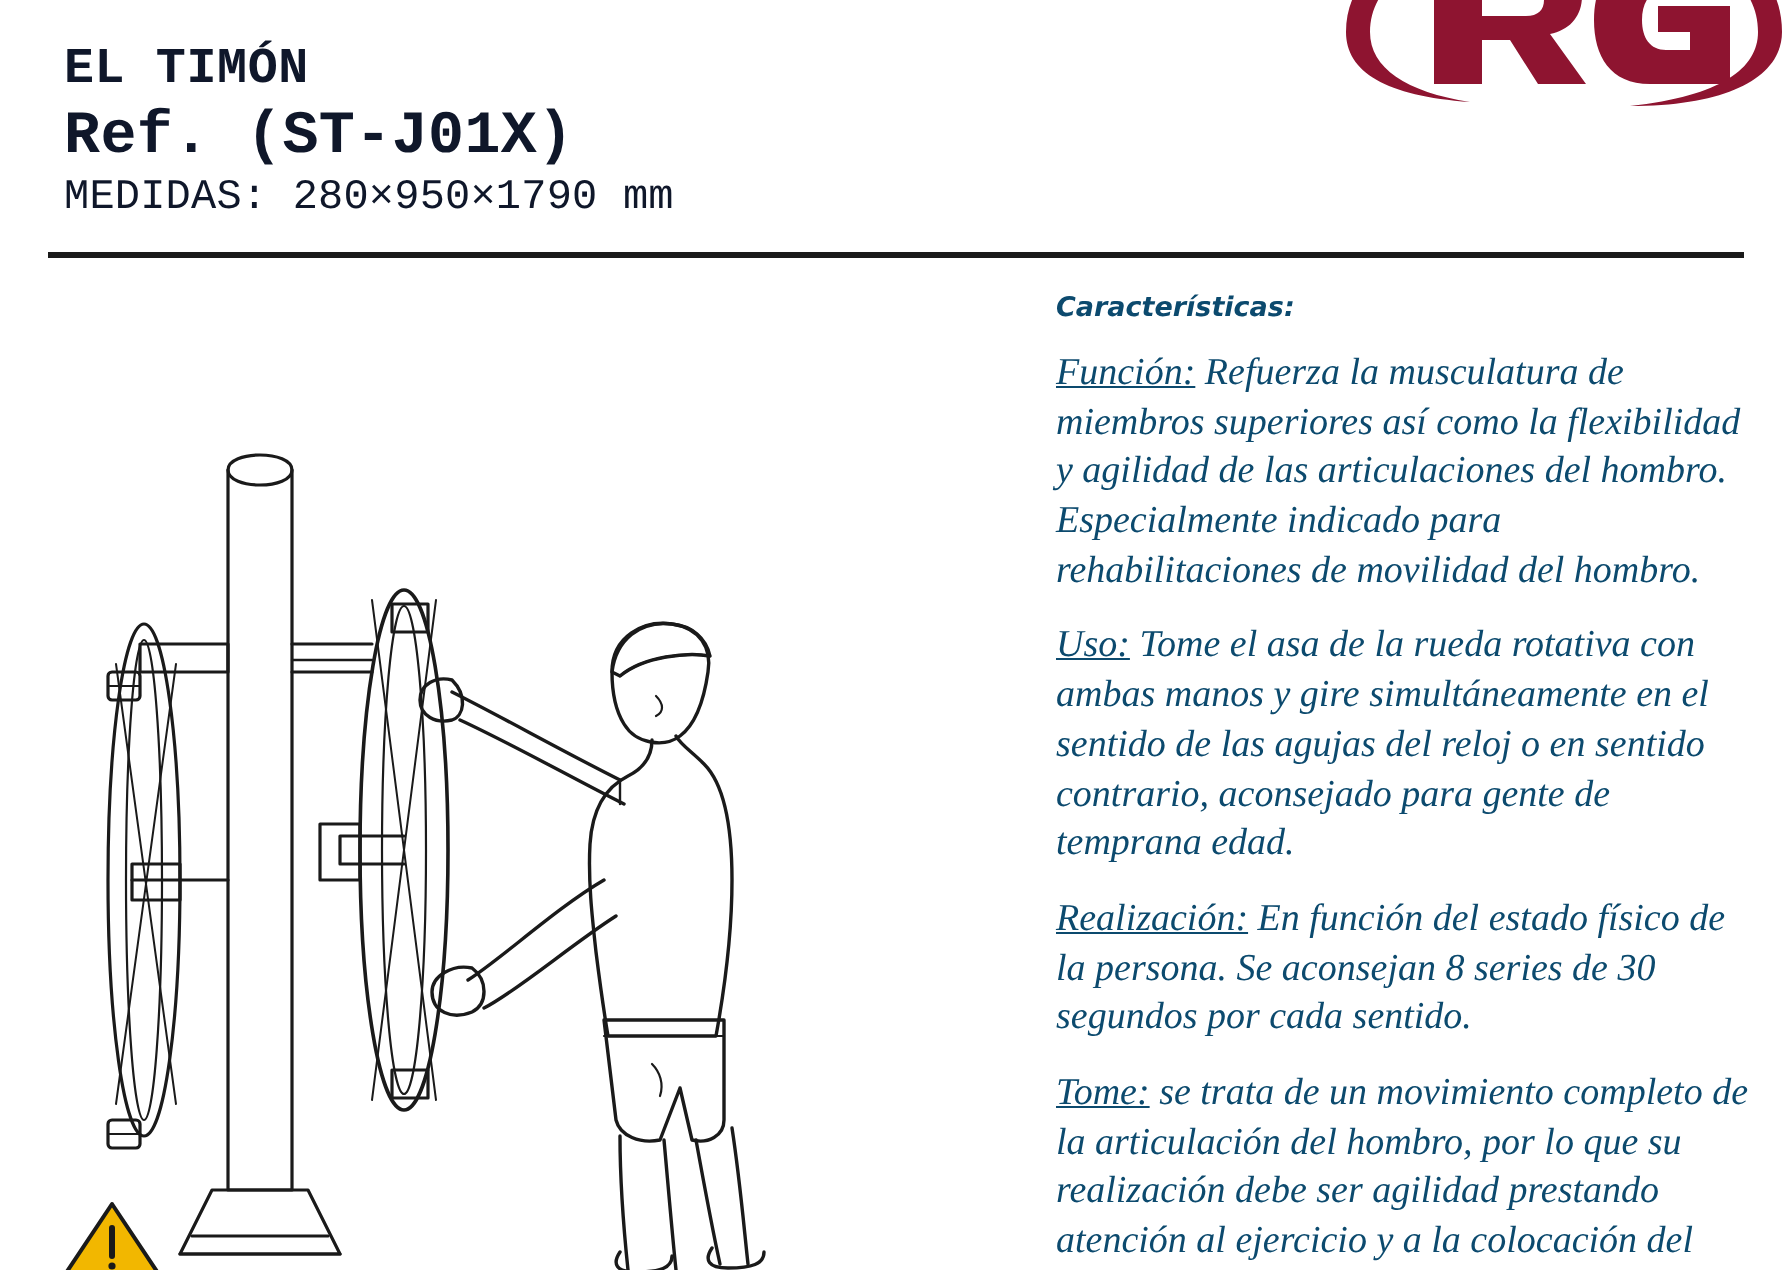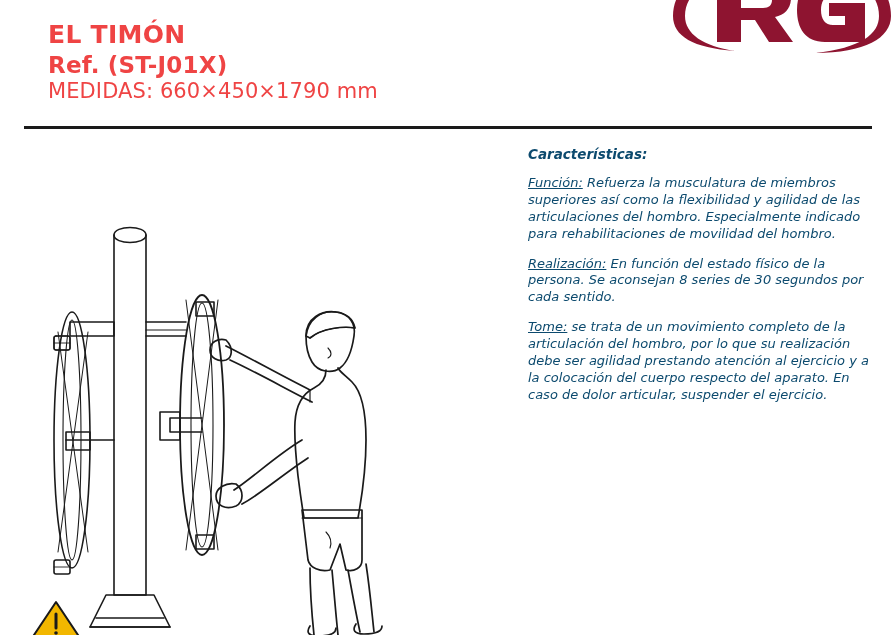--- a/index.html
+++ b/index.html
@@ -18,32 +18,33 @@
   
   #header {
     position: absolute;
     left: 0;
     top: 0;
     width: 895px;
     height: 122px;
   }
   #title-block {
     position: absolute;
-    left: 48px;
+    left: 32px;
     top: 20px;
-    color: #ef4444;
+    color: #0f172a;
     line-height: 1.22;
+    font-family: Liberation Mono, monospace;
   }
   #title-name {
     font-size: 25px;
     font-weight: bold;
     letter-spacing: 0.3px;
   }
   #title-ref {
-    font-size: 23px;
+    font-size: 30px;
     font-weight: bold;
     letter-spacing: 0.2px;
   }
   #title-size {
     font-size: 21px;
     font-weight: normal;
     letter-spacing: 0.1px;
   }
 
   
@@ -83,24 +84,25 @@
     color: #0c4a6e;
     font-family: "DejaVu Sans", sans-serif;
   }
   #char-heading {
     font-size: 13.5px;
     font-weight: bold;
     font-style: italic;
     margin-bottom: 13px;
   }
   .para {
-    font-size: 13px;
+    font-size: 19px;
     font-style: italic;
     line-height: 1.30;
     margin-bottom: 13px;
+    font-family: Liberation Serif, serif;
   }
   .lbl {
     text-decoration: underline;
   }
 
   
   #warning {
     position: absolute;
     left: 30px;
     top: 600px;
@@ -109,21 +111,21 @@
   }
 </style>
 </head>
 <body>
 
 <div id="header">
 
   <div id="title-block">
     <div id="title-name">EL TIMÓN</div>
     <div id="title-ref">Ref. (ST-J01X)</div>
-    <div id="title-size">MEDIDAS: 660×450×1790 mm</div>
+    <div id="title-size">MEDIDAS: 280×950×1790 mm</div>
   </div>
 
   <svg id="logo" viewBox="0 0 230 110">
     <g fill="#8e1430">
 
       <path d="M8,58 C8,18 58,0 118,0 C182,0 226,18 226,58 C226,80 200,95 150,95 C196,90 214,76 214,58 C214,26 176,10 118,10 C62,10 20,26 20,58 C20,76 38,88 70,93 C28,90 8,78 8,58 Z"></path>
 
       <path d="M52,20 L104,20 C118,20 126,28 126,40 C126,50 120,57 110,59 L128,84 L104,84 L90,62 L76,62 L76,84 L52,84 Z M76,34 L76,50 L98,50 C104,50 107,47 107,42 C107,37 104,34 98,34 Z"></path>
 
       <path d="M196,20 L196,37 L168,37 C160,37 156,43 156,52 C156,61 160,67 168,67 L180,67 L180,58 L164,58 L164,45 L200,45 L200,84 L160,84 C140,84 132,70 132,52 C132,32 142,20 162,20 Z"></path>
@@ -219,20 +221,23 @@
   <circle cx="26" cy="33" r="1.8" fill="#1a1a1a"></circle>
 </svg>
 
 <div id="text-col">
   <div id="char-heading">Características:</div>
 
   <div class="para">
     <span class="lbl">Función:</span><span> Refuerza la musculatura de miembros superiores así como la flexibilidad y agilidad de las articulaciones del hombro. Especialmente indicado para rehabilitaciones de movilidad del hombro.</span>
   </div>
 
+  <div class="para">
+    <span class="lbl">Uso:</span><span> Tome el asa de la rueda rotativa con ambas manos y gire simultáneamente en el sentido de las agujas del reloj o en sentido contrario, aconsejado para gente de temprana edad.</span>
+  </div>
 
   <div class="para">
     <span class="lbl">Realización:</span><span> En función del estado físico de la persona. Se aconsejan 8 series de 30 segundos por cada sentido.</span>
   </div>
 
   <div class="para">
     <span class="lbl">Tome:</span><span> se trata de un movimiento completo de la articulación del hombro, por lo que su realización debe ser agilidad prestando atención al ejercicio y a la colocación del cuerpo respecto del aparato. En caso de dolor articular, suspender el ejercicio.</span>
   </div>
 </div>
 

